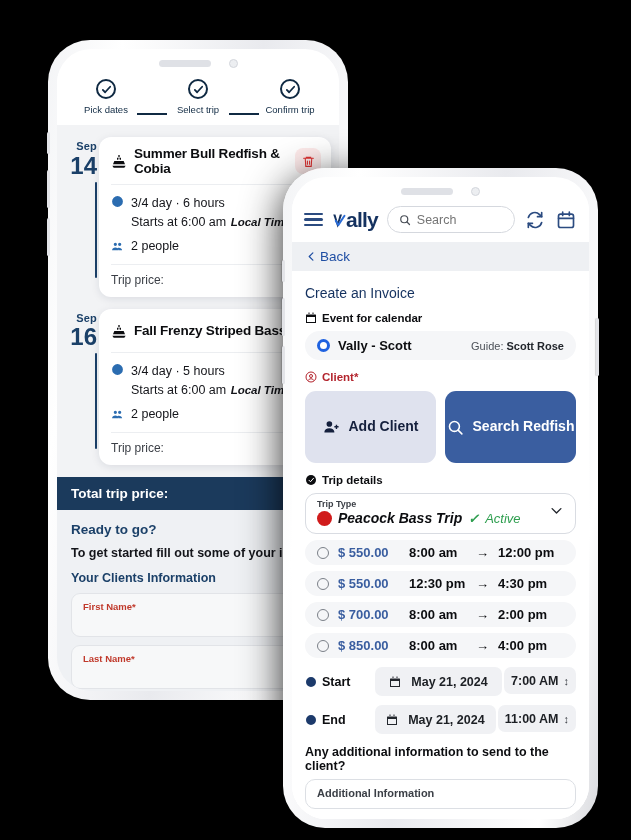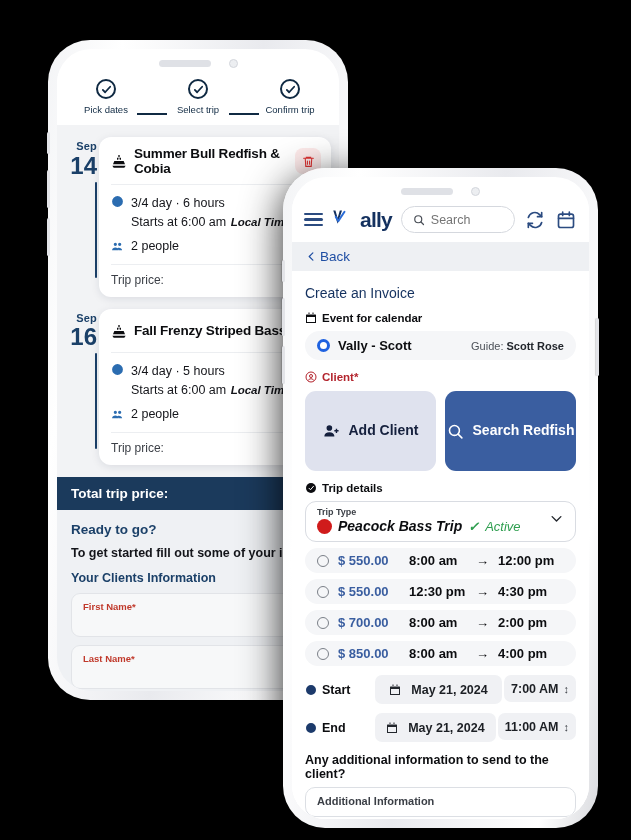--- a/index.html
+++ b/index.html
@@ -97,21 +97,21 @@
   .field-label { font-size:9.5px; font-weight:700; color:#c0392b; }
 
   
   #front-screen { background:#fff; height:100%; display:flex; flex-direction:column; }
   .app-header {
     display:flex; align-items:center; gap:9px; padding: 7px 12px 9px;
     background:#fff;
   }
   .hamburger { display:flex; flex-direction:column; gap:3px; width:19px; flex:0 0 19px;}
   .hamburger i { display:block; height:2.4px; background:#2b4b80; border-radius:2px; }
-  .logo { font-size:21px; font-weight:800; color:#14315f; letter-spacing:-.8px; display:flex; align-items:flex-start;gap:14px;}
+  .logo { font-size:21px; font-weight:800; color:#14315f; letter-spacing:-.8px; display:flex; align-items:flex-end;}
   .logo svg{ width:15px;height:20px; margin-right:-1px;}
   .searchbox {
     display:flex; align-items:center; gap:6px; flex:1;
     border:1px solid #d5d8de; border-radius:16px; height:27px; padding:0 11px;
     min-width:0;
   }
   .searchbox svg { width:12px;height:12px;flex:0 0 12px;}
   .searchbox input {
     border:0; outline:0; font-size:12.5px; color:#6b7078; width:100%;
     font-family:"Liberation Sans",sans-serif; background:transparent;
@@ -133,21 +133,21 @@
     display:flex;align-items:center;gap:8px; background:#f5f6f8; border-radius:16px;
     padding:7px 12px; margin-top:7px;
   }
   .radio-on { width:13px;height:13px;border-radius:50%;border:3px solid #1f62e0;background:#fff;flex:0 0 13px;}
   .calrow b{font-size:13px;color:#0c0d10;font-weight:700;}
   .calrow .guide{ margin-left:auto; font-size:11px; color:#4c5158; }
   .calrow .guide em{ font-style:normal; font-weight:700; color:#22262c; }
 
   .btn-row { display:flex; gap:9px; margin-top:8px; }
   .big-btn {
-    flex:1; border-radius:11px; height:80px; display:flex; align-items:center;
+    flex:1; border-radius:11px; height:72px; display:flex; align-items:center;
     justify-content:center; gap:9px; font-size:14px; font-weight:700; line-height:1.12;
   }
   .big-btn svg{width:17px;height:17px;flex:0 0 17px;}
   .btn-add { background:#dfe2ee; color:#15203d; }
   .btn-search { background:#3a5ea0; color:#fff; }
 
   .select-box {
     border:1px solid #d9dce2; border-radius:11px; padding:5px 11px 7px;
     margin-top:7px; display:flex; align-items:center; gap:8px;
   }

